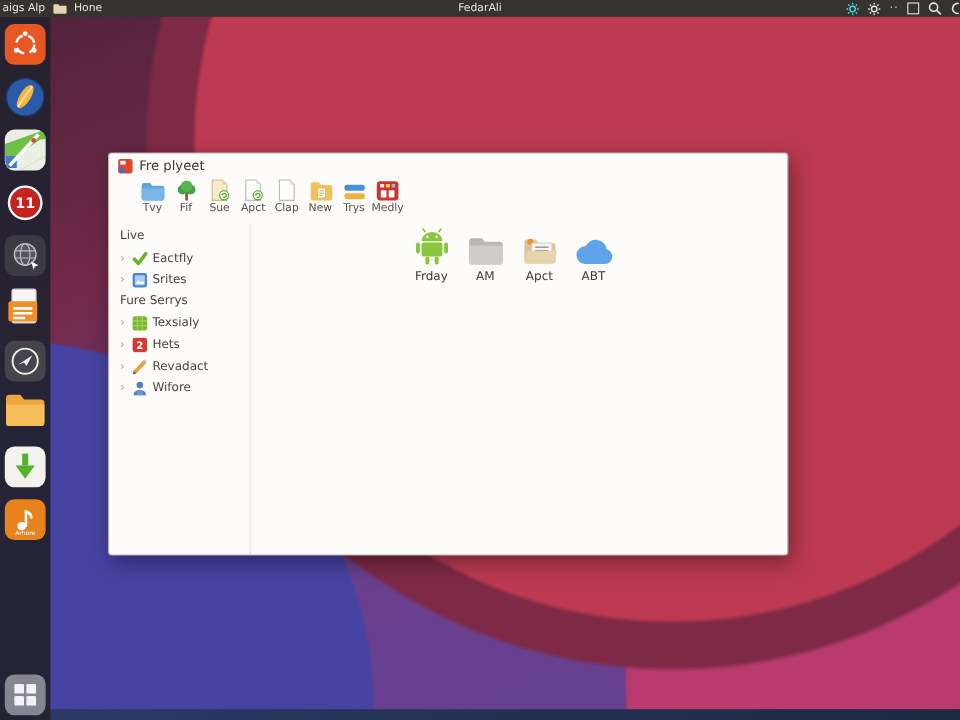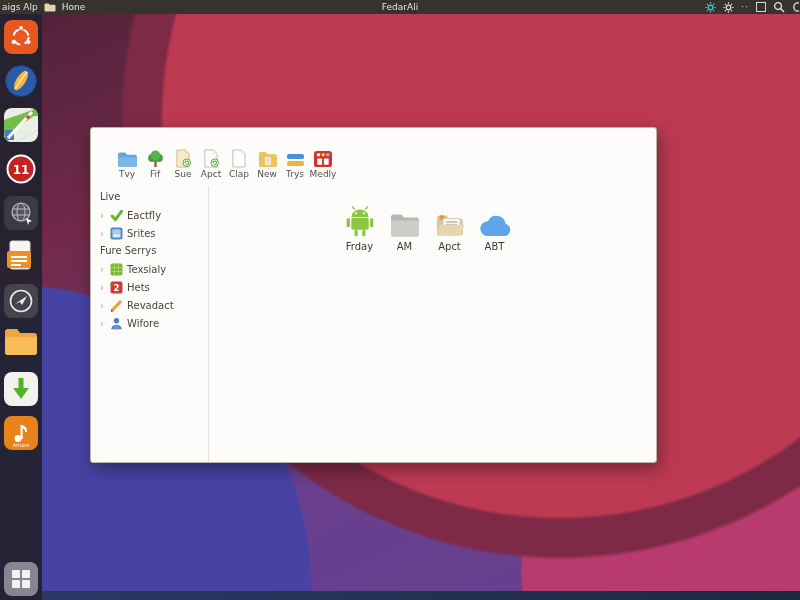--- a/index.html
+++ b/index.html
@@ -51,21 +51,21 @@
   .tlabel{margin-top:1px;white-space:nowrap;}
 
   .sidebar{position:absolute;top:58px;left:0;width:117px;bottom:0;
     font-size:10px;color:#4a453f;padding:2px 0 0 9px;box-sizing:border-box;}
   .sb-header{margin:3px 0 4px 0;}
   .sb-item{display:flex;align-items:center;gap:4px;height:18px;cursor:default;}
   .chev{color:#a8a49e;font-size:10px;width:6px;}
   .sb-icon{width:13px;height:13px;}
 
   .main{position:absolute;top:58px;left:117px;right:0;bottom:0;border-left:1px solid #e5e2de;}
-  .files-row{position:absolute;left:128px;top:20px;display:flex;}
+  .files-row{position:absolute;left:128px;top:4px;display:flex;}
   .file{width:45px;display:flex;flex-direction:column;align-items:center;gap:4px;
     font-size:10px;color:#3d3933;cursor:default;}
   .ficon{height:31px;display:flex;align-items:flex-end;justify-content:center;}
 </style>
 </head>
 <body>
 
 <div class="screen">
   <div class="wallpaper"></div>
   <div class="bottom-band"></div>
@@ -208,20 +208,30 @@
               <rect x="3" y="13" width="8" height="8" rx="1"></rect>
               <rect x="13" y="13" width="8" height="8" rx="1"></rect>
             </g>
           </svg>
       </div>
     </div>
   </div>
 
   <div class="window">
 
+    <div class="titlebar">
+      <span>
+        <svg width="13" height="13" viewBox="0 0 13 13">
+            <rect x="0.5" y="0.5" width="12" height="12" rx="2" fill="#e0452b"></rect>
+            <path d="M1 12 V5.5 L7.5 12z" fill="#3a6fd8"></path>
+            <rect x="2.2" y="2" width="4.5" height="3.2" fill="#f4f2ee"></rect>
+          </svg>
+      </span>
+      <span>Fre plyeet</span>
+    </div>
 
     <div class="toolbar">
       <div class="tool">
         <span class="ticon">
           <svg width="21" height="17" viewBox="0 0 22 18">
               <path d="M1 3.5 q0-2 2-2 h5.5 l2 2.5 h8.5 q2 0 2 2 V15 q0 2-2 2 H3 q-2 0-2-2 z" fill="#63a4de"></path>
               <path d="M1 6.5h20V15q0 2-2 2H3q-2 0-2-2z" fill="#7cb5e8"></path>
             </svg>
         </span>
         <span class="tlabel">Tvy</span>

